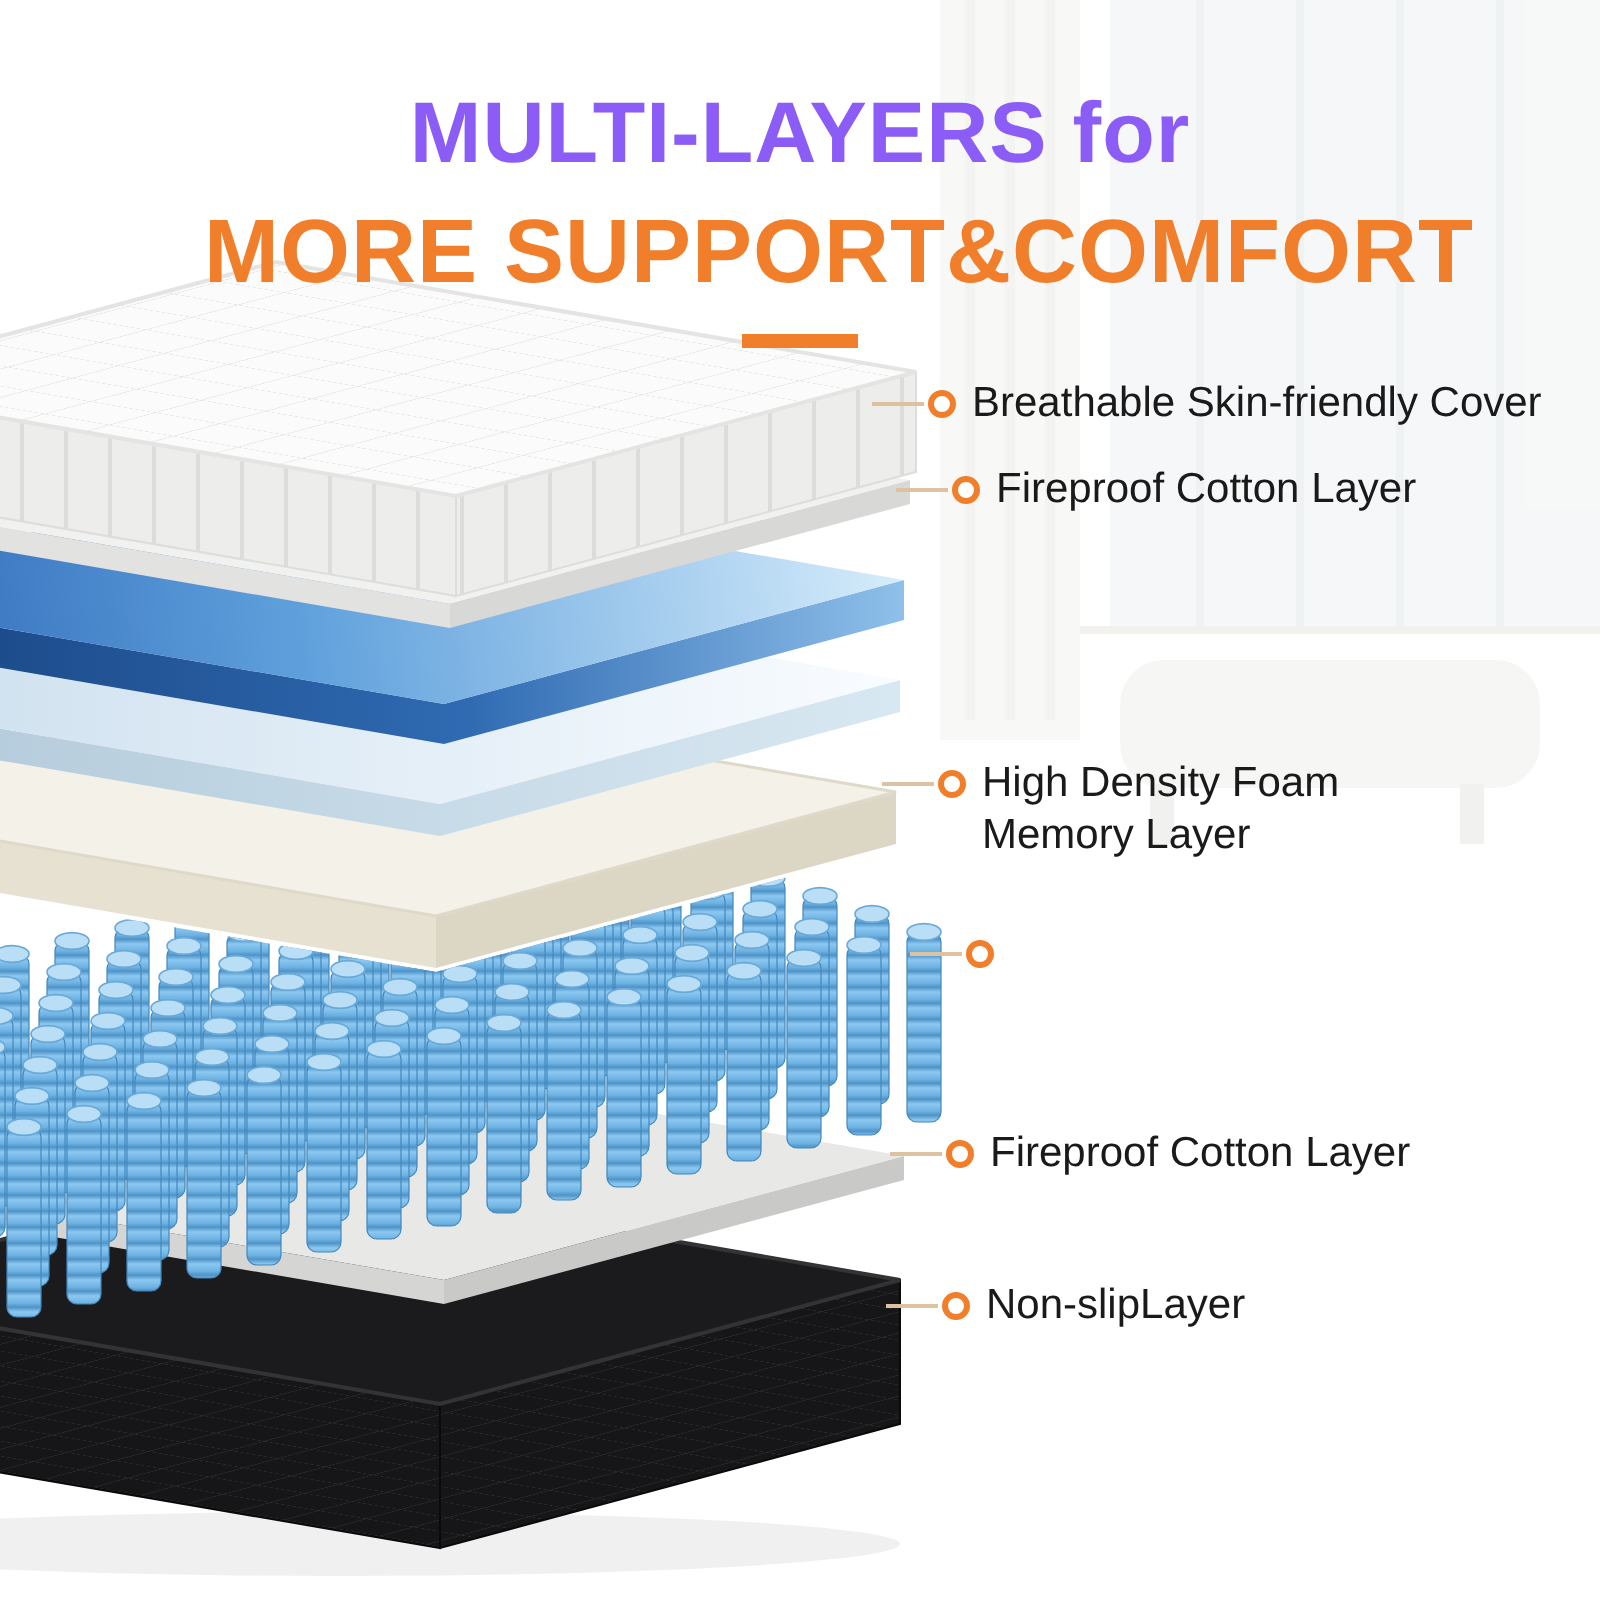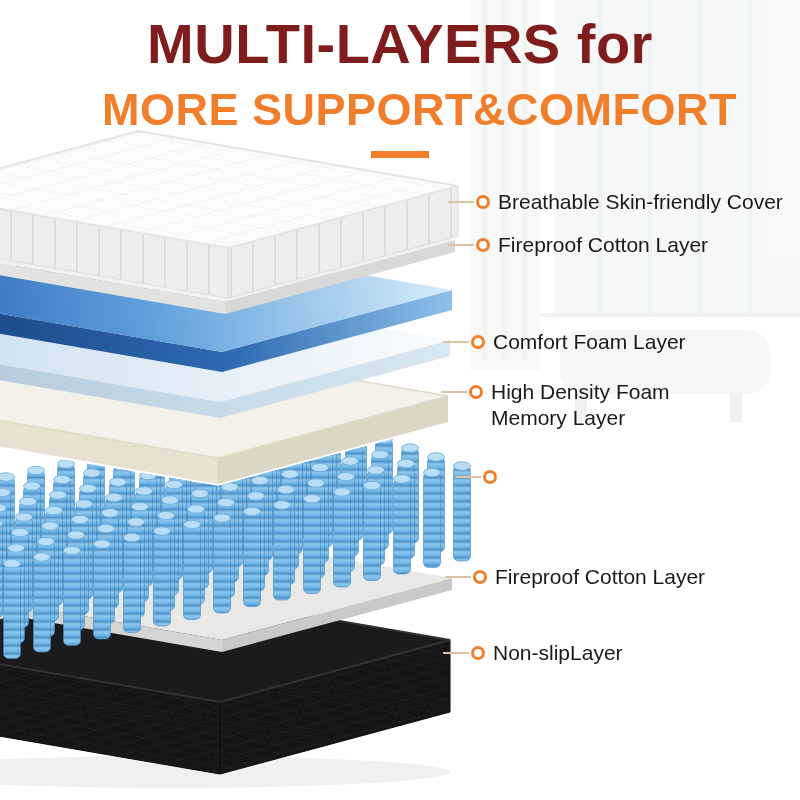--- a/index.html
+++ b/index.html
@@ -1,29 +1,29 @@
 <!DOCTYPE html>
 <html><head>
 <meta charset="utf-8">
 <style>
   html,body{margin:0;padding:0;background:#fff;}
   .stage{position:relative;width:800px;height:800px;background:#ffffff;overflow:hidden;
          font-family:"Liberation Sans",sans-serif;}
   .stage svg{position:absolute;left:0;top:0;}
   .header{position:absolute;top:0;left:0;width:100%;text-align:center;z-index:3;}
-  .title1{margin-top:11px;font-size:56px;font-weight:800;color:#7f1d1d;letter-spacing:.5px;}
+  .title1{margin-top:43px;font-size:43px;font-weight:800;color:#8b5cf6;letter-spacing:.5px;}
   .title2{margin-top:8px;font-size:45px;font-weight:800;color:#F07E2A;letter-spacing:.5px;margin-left:39px;}
   .dash{width:58px;height:7px;background:#F07E2A;margin:15px auto 0;}
   .label-row{position:absolute;display:flex;align-items:flex-start;color:#1a1a1a;
              font-size:21px;line-height:26px;z-index:3;}
   .leader{display:block;width:26px;height:2px;background:#dcc2a0;margin-top:12px;flex:none;}
   .dot{display:block;width:8px;height:8px;border:3px solid #F07E2A;border-radius:50%;
        background:#fff;margin:6px 8px 0 2px;flex:none;}
   .label-text{display:block;}
-  .p1{left:448px;top:189px}
+  .p1{left:436px;top:189px}
   .p2{left:448px;top:232px}
   .p3{left:445px;top:281px}
   .p4{left:443px;top:329px}
   .p5{left:441px;top:379px}.p5 .label-text{max-width:200px}
   .p6{left:455px;top:464px}.p6 .label-text{max-width:240px}
   .p7{left:445px;top:564px}
   .p8{left:443px;top:640px}
 </style>
 </head>
 <body>
@@ -343,25 +343,20 @@
   <div class="label-row p1">
     <span class="leader"></span>
     <span class="dot"></span>
     <span class="label-text">Breathable Skin-friendly Cover</span>
   </div>
   <div class="label-row p2">
     <span class="leader"></span>
     <span class="dot"></span>
     <span class="label-text">Fireproof Cotton Layer</span>
   </div>
-  <div class="label-row p4">
-    <span class="leader"></span>
-    <span class="dot"></span>
-    <span class="label-text">Comfort Foam Layer</span>
-  </div>
   <div class="label-row p5">
     <span class="leader"></span>
     <span class="dot"></span>
     <span class="label-text">High Density Foam Memory Layer</span>
   </div>
   <div class="label-row p6">
     <span class="leader"></span>
     <span class="dot"></span>
   </div>
   <div class="label-row p7">

